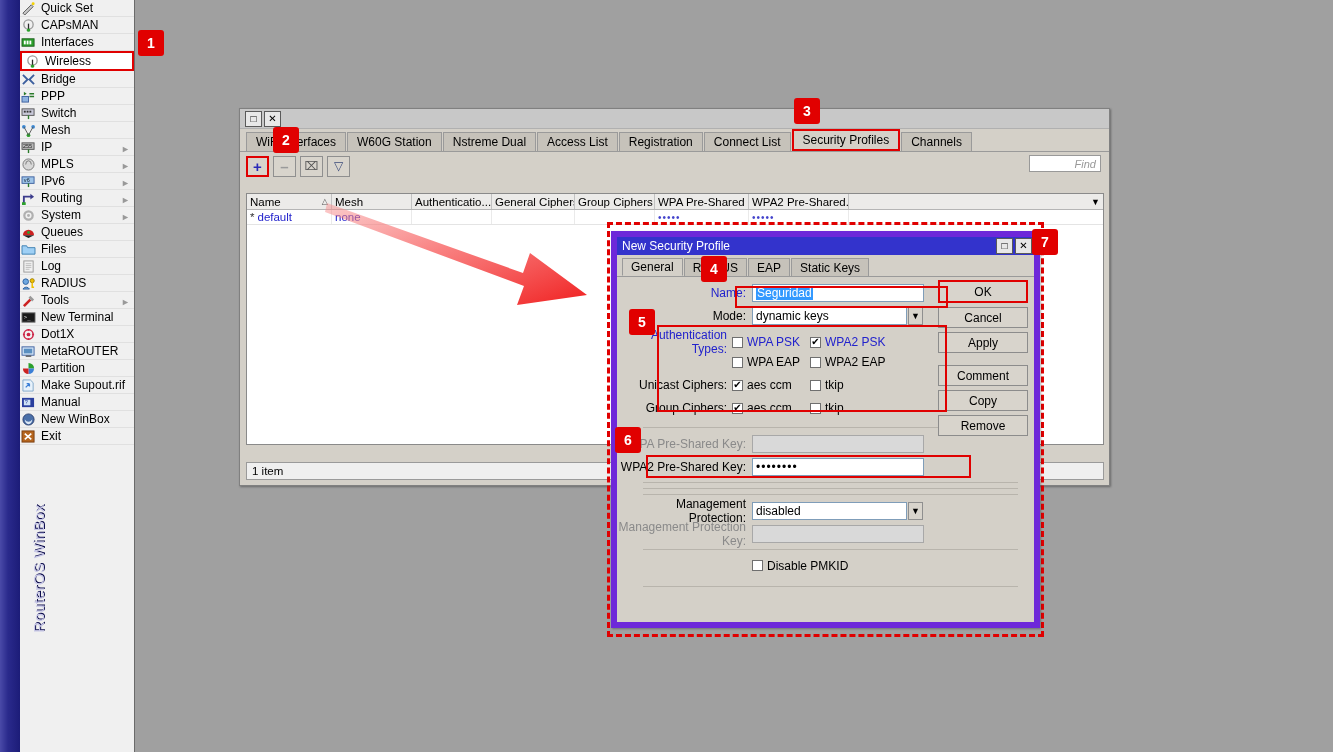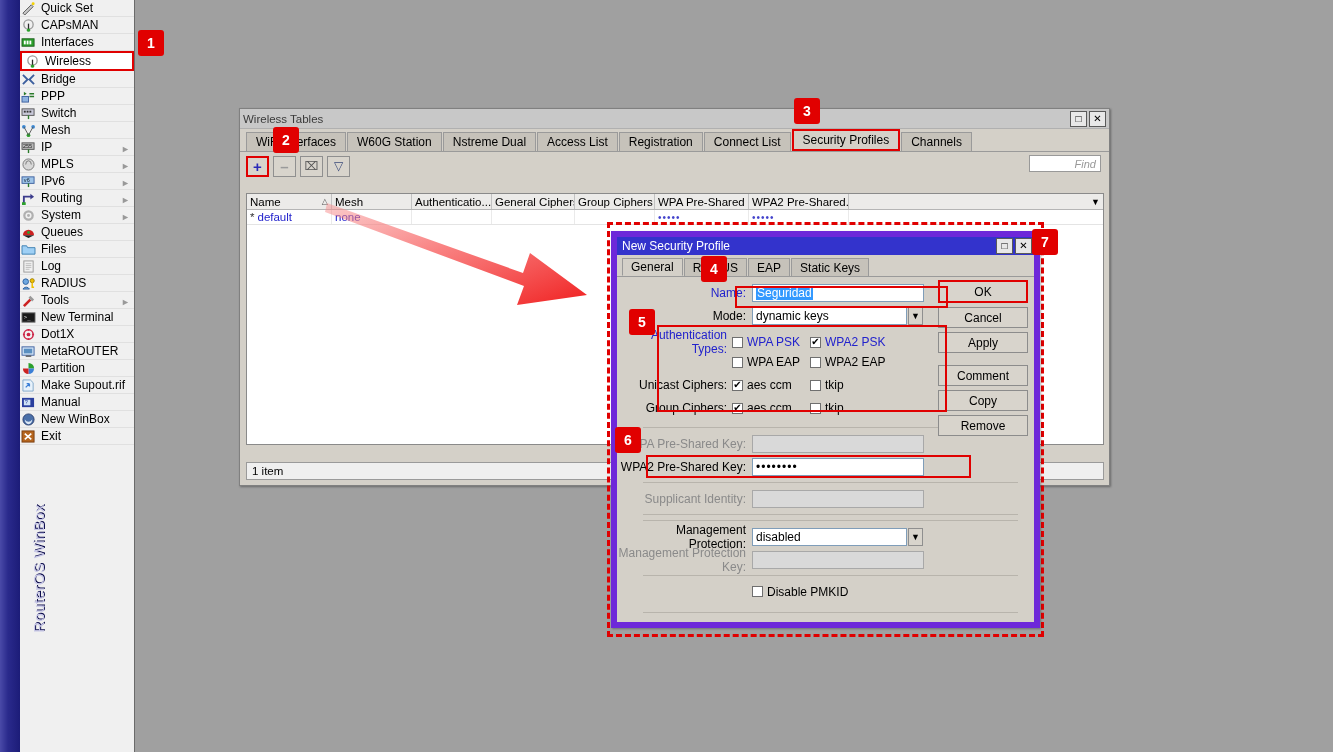--- a/index.html
+++ b/index.html
@@ -462,21 +462,20 @@
             <path d="M4 4 L11 10 M11 4 L4 10" stroke="#fff" stroke-width="1.8"></path>
           </svg>
         </span>
         <span class="lbl">Exit</span>
       </div>
     </div>
 </div>
 
 <div id="wt">
   <div id="wt-title">
-    <div class="t">Wireless Tables</div>
     <div class="winbtn">□</div>
     <div class="winbtn">✕</div>
   </div>
   <div id="wt-tabs">
       <div class="tab">WiFi Interfaces</div>
       <div class="tab">W60G Station</div>
       <div class="tab">Nstreme Dual</div>
       <div class="tab">Access List</div>
       <div class="tab">Registration</div>
       <div class="tab">Connect List</div>
@@ -653,24 +652,20 @@
       <div class="fin dis" style="width:172px;"></div>
     </div>
 
     <div class="frow">
       <div class="flab">WPA2 Pre-Shared Key:</div>
       <div class="fin" style="width:172px;letter-spacing:1px;">••••••••</div>
     </div>
 
     <div class="sep"></div>
 
-    <div class="frow">
-      <div class="flab dim">Supplicant Identity:</div>
-      <div class="fin dis" style="width:172px;"></div>
-    </div>
 
     <div class="sep"></div>
 
 
     <div class="sep"></div>
 
     <div class="frow">
       <div class="flab">Management Protection:</div>
       <div class="fin" style="width:155px;">disabled</div>
       <div class="ddbtn">▼</div>

